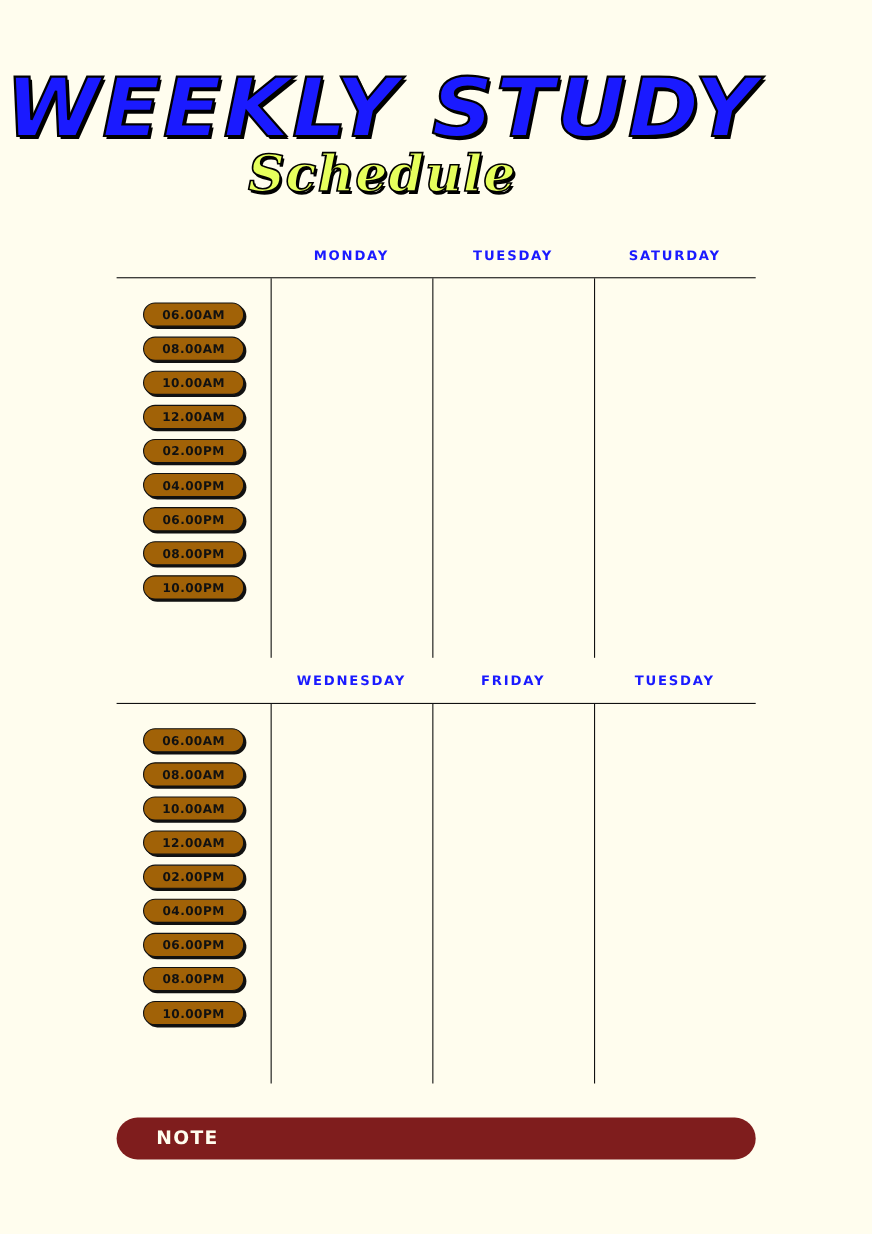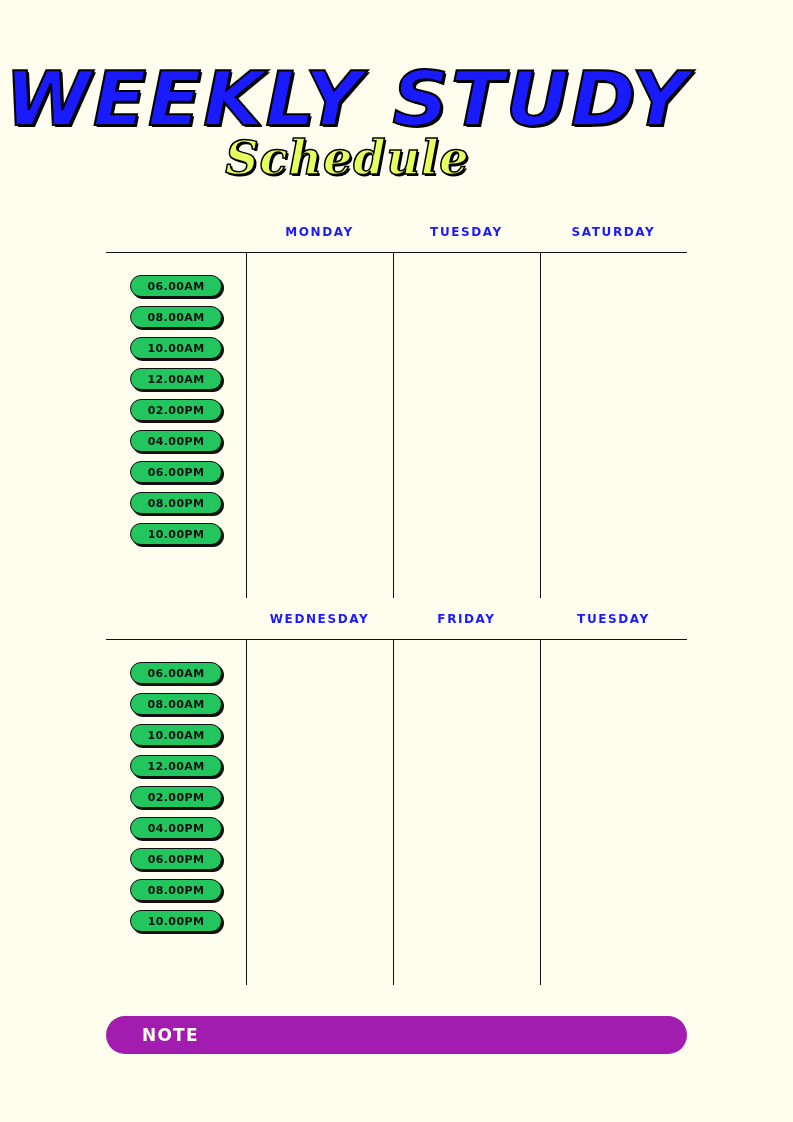--- a/index.html
+++ b/index.html
@@ -98,42 +98,42 @@
   .day-col {
     width: 147px;
     box-sizing: border-box;
     border-left: 1.5px solid #111;
   }
 
   .time-pill {
     width: 92px;
     height: 22px;
     border-radius: 12px;
-    background: #22c55e;
+    background: #a16207;
     border: 1.5px solid #111;
     box-shadow: 2px 2px 0 #111;
     display: flex;
     align-items: center;
     justify-content: center;
     font-family: "DejaVu Sans", sans-serif;
     font-size: 11px;
     font-weight: bold;
     letter-spacing: 0.4px;
     color: #111;
     box-sizing: border-box;
   }
 
   
   .note-bar {
     position: absolute;
     left: 106px;
     top: 1016px;
     width: 581px;
     height: 38px;
-    background: #a21caf;
+    background: #7f1d1d;
     border-radius: 19px;
     display: flex;
     align-items: center;
     padding-left: 36px;
     box-sizing: border-box;
   }
   .note-label {
     font-family: "DejaVu Sans", sans-serif;
     font-weight: bold;
     font-size: 17px;

